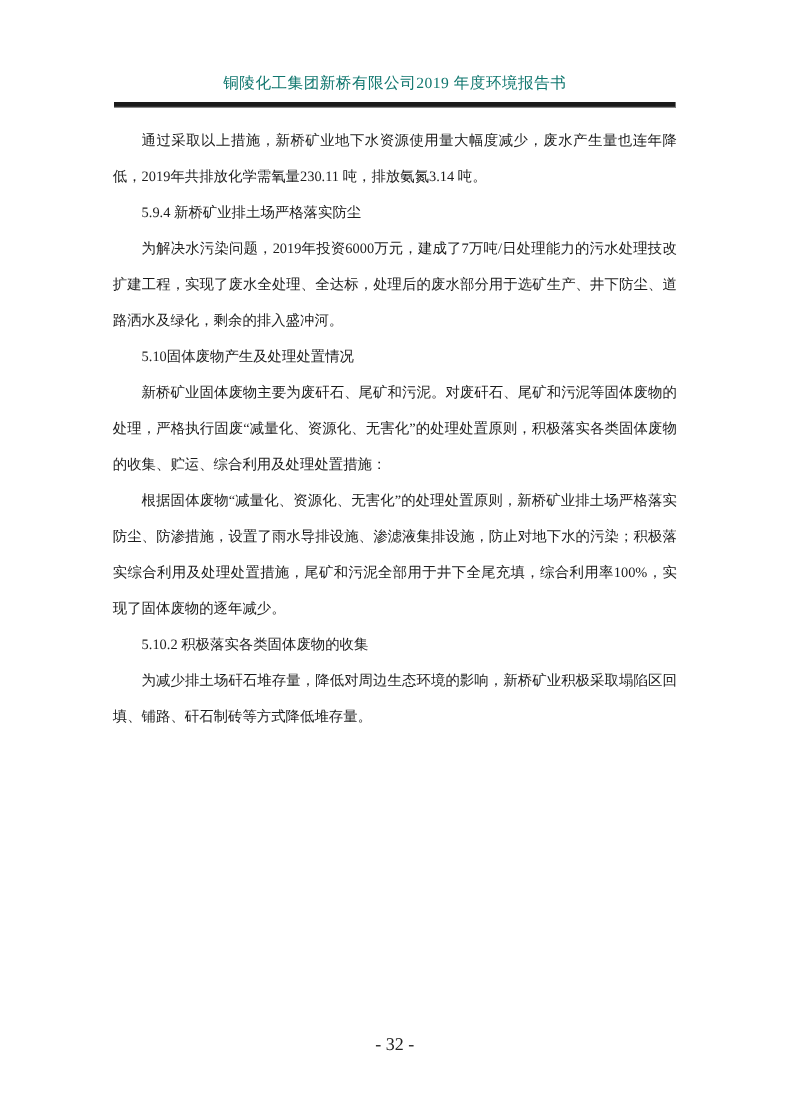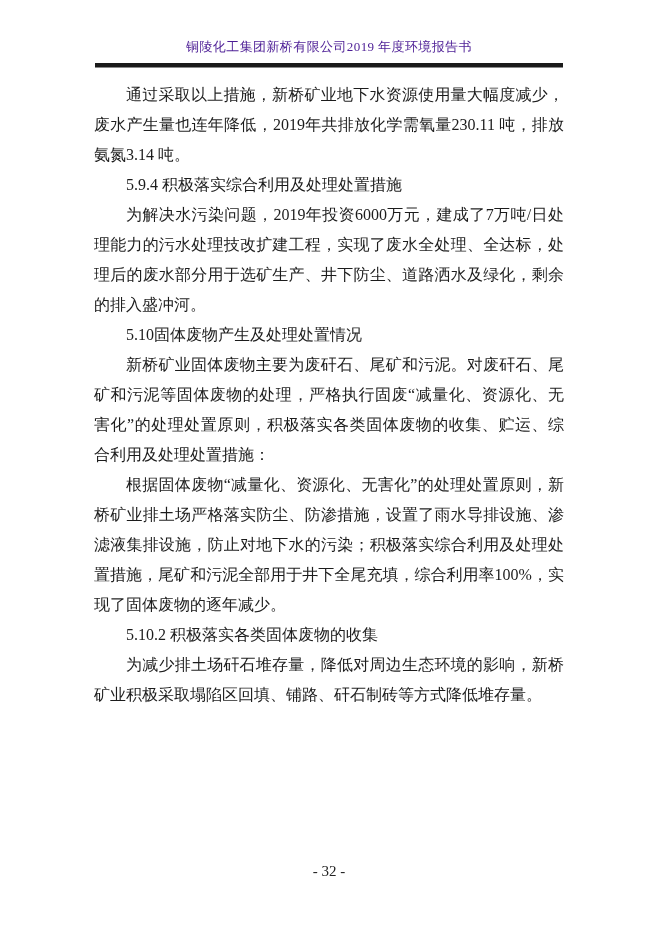--- a/index.html
+++ b/index.html
@@ -15,38 +15,38 @@
     font-family: "Liberation Serif", "DejaVu Serif", serif;
     color: #1c1c1c;
   }
   .page {
     position: relative;
     width: 658px;
     height: 930px;
     background: #ffffff;
   }
   .header-title {
-    padding-top: 38px;
+    padding-top: 60px;
     text-align: center;
     font-size: 13px;
     letter-spacing: 0.4px;
-    color: #4c1d95;
+    color: #0f766e;
     white-space: nowrap;
   }
   .header-rule {
     width: 468px;
     height: 4px;
     margin: 7px auto 0 auto;
     background: #1a1a1a;
     border-bottom: 1px solid #8a8a8a;
   }
   .content {
     width: 470px;
     margin: 12px auto 0 auto;
-    font-size: 16px;
+    font-size: 12px;
     line-height: 30px;
     text-align: justify;
     text-justify: inter-ideograph;
     color: #1c1c1c;
   }
   .content p {
     margin: 0;
     padding: 0;
     text-indent: 2em;
   }
@@ -68,21 +68,21 @@
 
 <div class="page">
 
   <div>
     <div class="header-title">铜陵化工集团新桥有限公司2019 年度环境报告书</div>
     <div class="header-rule"></div>
   </div>
 
   <div class="content">
     <p class="para">通过采取以上措施，新桥矿业地下水资源使用量大幅度减少，废水产生量也连年降低，2019年共排放化学需氧量230.11 吨，排放氨氮3.14 吨。</p>
-    <p class="heading">5.9.4 积极落实综合利用及处理处置措施</p>
+    <p class="heading">5.9.4 新桥矿业排土场严格落实防尘</p>
     <p class="para">为解决水污染问题，2019年投资6000万元，建成了7万吨/日处理能力的污水处理技改扩建工程，实现了废水全处理、全达标，处理后的废水部分用于选矿生产、井下防尘、道路洒水及绿化，剩余的排入盛冲河。</p>
     <p class="heading">5.10固体废物产生及处理处置情况</p>
     <p class="para">新桥矿业固体废物主要为废矸石、尾矿和污泥。对废矸石、尾矿和污泥等固体废物的处理，严格执行固废“减量化、资源化、无害化”的处理处置原则，积极落实各类固体废物的收集、贮运、综合利用及处理处置措施：</p>
     <p class="para">根据固体废物“减量化、资源化、无害化”的处理处置原则，新桥矿业排土场严格落实防尘、防渗措施，设置了雨水导排设施、渗滤液集排设施，防止对地下水的污染；积极落实综合利用及处理处置措施，尾矿和污泥全部用于井下全尾充填，综合利用率100%，实现了固体废物的逐年减少。</p>
     <p class="heading">5.10.2 积极落实各类固体废物的收集</p>
     <p class="para">为减少排土场矸石堆存量，降低对周边生态环境的影响，新桥矿业积极采取塌陷区回填、铺路、矸石制砖等方式降低堆存量。</p>
   </div>
 
   <div class="footer">
     <span>- 32 -</span>

